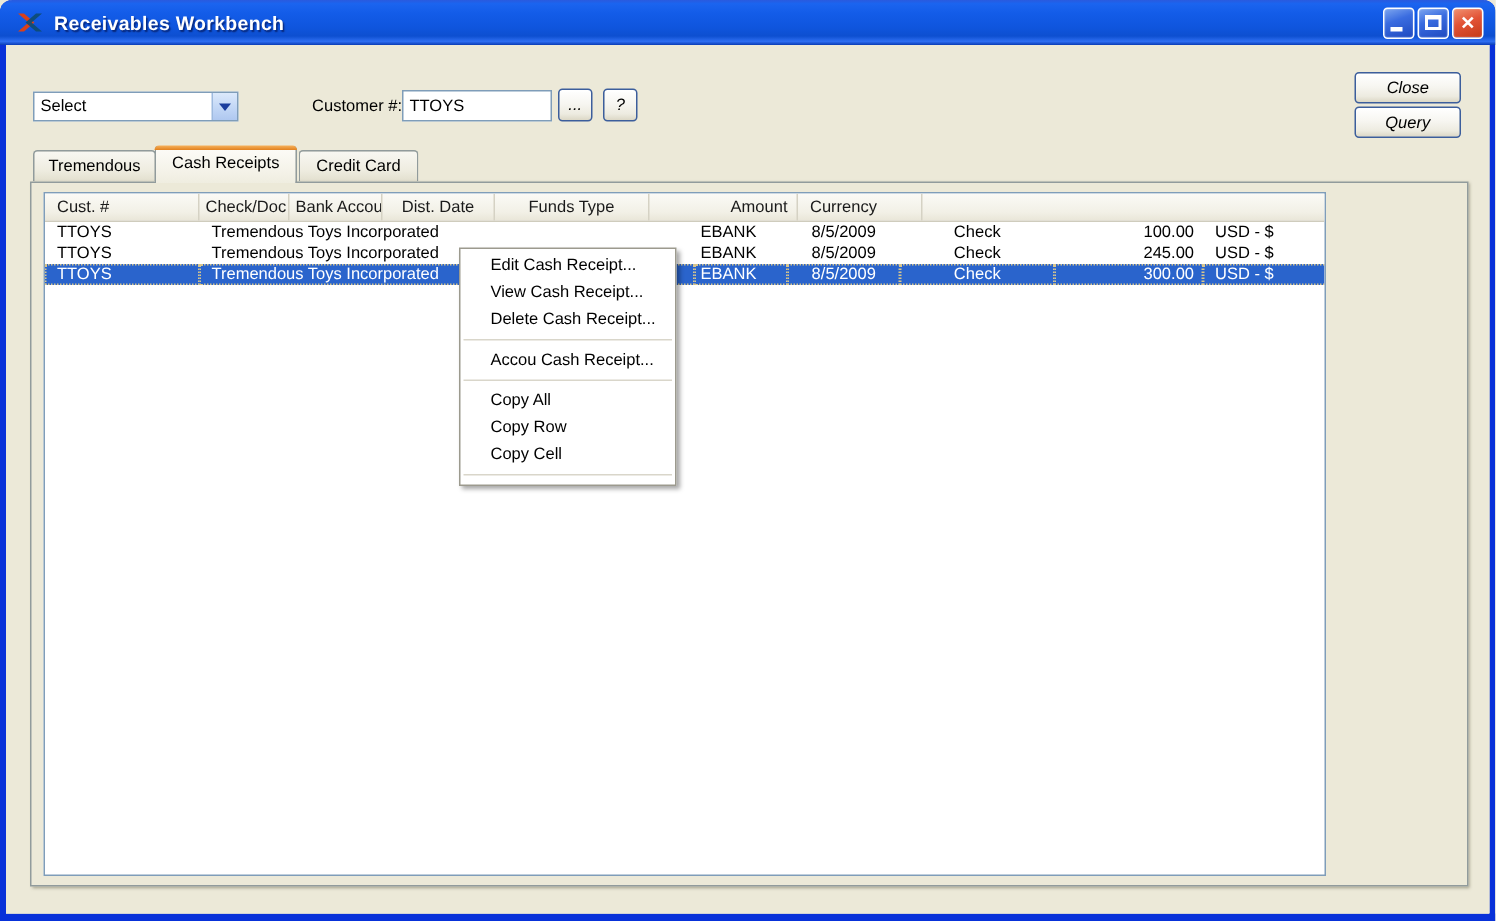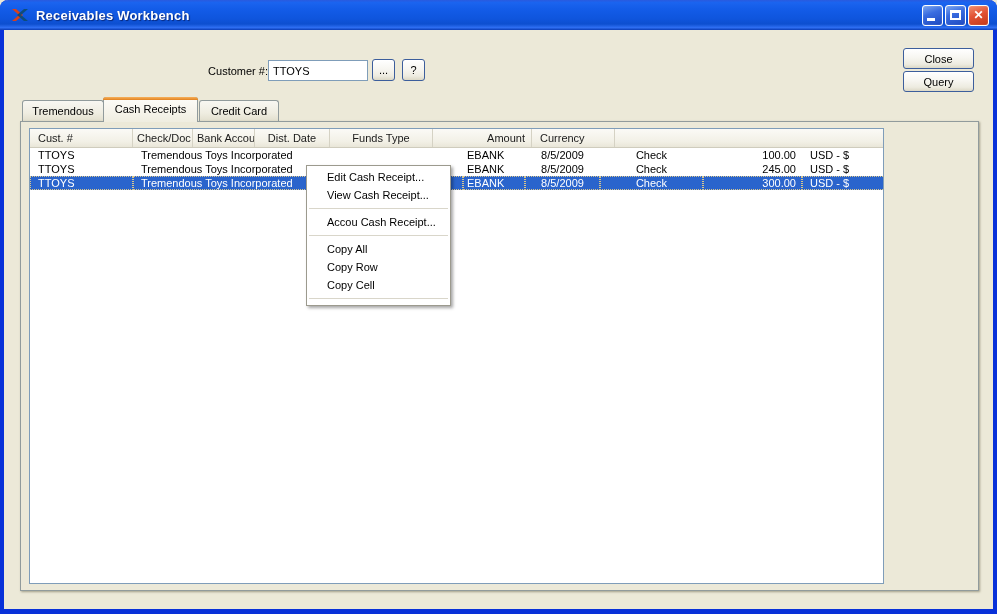--- a/index.html
+++ b/index.html
@@ -35,21 +35,21 @@
   .combo-arrow { width:0; height:0; border-left:4px solid transparent; border-right:4px solid transparent;
                  border-top:5px solid #1C3E9E; }
 
   .field-label { position:absolute; left:170px; top:35px; width:94px; text-align:right; font-size:11px; color:#000; }
   .text-input { position:absolute; left:264px; top:30px; width:100px; height:21px; border:1px solid #7F9DB9;
                 font-family:"Liberation Sans",sans-serif; font-size:11px; padding:0 4px; color:#000; background:#fff; }
 
   .xp-btn { border:1px solid #3C5E9C; border-radius:3px; font-family:"Liberation Sans",sans-serif;
             font-size:11px; color:#000; cursor:pointer; text-align:center;
             background:linear-gradient(180deg,#FFFFFF 0%,#F7F6F1 45%,#EDEBE0 80%,#DCD8C6 100%);
-            box-shadow:inset 0 1px 0 #fff; }
+            box-shadow:inset 0 1px 0 #fff;font-style:italic; }
   .btn-browse { position:absolute; left:368px; top:29px; width:23px; height:22px; }
   .btn-help   { position:absolute; left:398px; top:29px; width:23px; height:22px; }
   .btn-close  { position:absolute; left:899px; top:18px; width:71px; height:21px; }
   .btn-query  { position:absolute; left:899px; top:41px; width:71px; height:21px; }
 
   
   .tab { position:absolute; top:70px; height:21px; border:1px solid #919B9C; border-bottom:none;
          border-radius:3px 3px 0 0; font-size:11px; text-align:center; line-height:20px; cursor:pointer;
          background:linear-gradient(180deg,#F8F7F2 0%,#EFEDE1 60%,#E2DFCE 100%); color:#000; }
   .tab.t0 { left:18px;  width:82px; }
@@ -110,20 +110,26 @@
             <span class="glyph-max"></span>
           </div>
         <div class="wbtn closebtn">
             <span class="glyph-x">✕</span>
           </div>
       </div>
     </div>
 
     <div class="client">
 
+      <div class="combo">
+        <span class="combo-value">Select</span>
+        <span class="combo-btn">
+            <span class="combo-arrow"></span>
+          </span>
+      </div>
 
       <span class="field-label">Customer #:</span>
       <input class="text-input" type="text" value="TTOYS" style="">
       <button class="xp-btn btn-browse">...</button>
       <button class="xp-btn btn-help">?</button>
 
       <button class="xp-btn btn-close">Close</button>
       <button class="xp-btn btn-query">Query</button>
 
       <div class="tab t0">Tremendous</div>
@@ -173,20 +179,21 @@
             <div class="g-cell c4">8/5/2009</div>
             <div class="g-cell c5">Check</div>
             <div class="g-cell c6">300.00</div>
             <div class="g-cell c7">USD - $</div>
           </div>
         </div>
 
         <div class="ctx-menu">
           <div class="ctx-item">Edit Cash Receipt...</div>
           <div class="ctx-item">View Cash Receipt...</div>
+          <div class="ctx-item">Delete Cash Receipt...</div>
           <div class="ctx-sep"></div>
           <div class="ctx-item">Accou Cash Receipt...</div>
           <div class="ctx-sep"></div>
           <div class="ctx-item">Copy All</div>
           <div class="ctx-item">Copy Row</div>
           <div class="ctx-item">Copy Cell</div>
           <div class="ctx-sep"></div>
         </div>
 
       </div>

